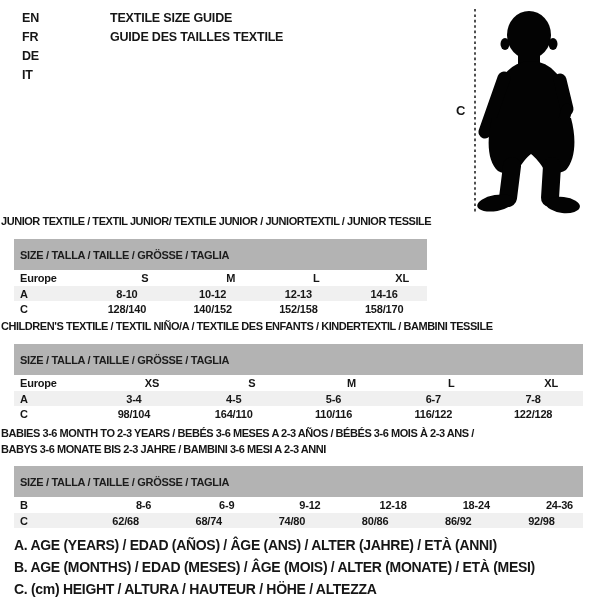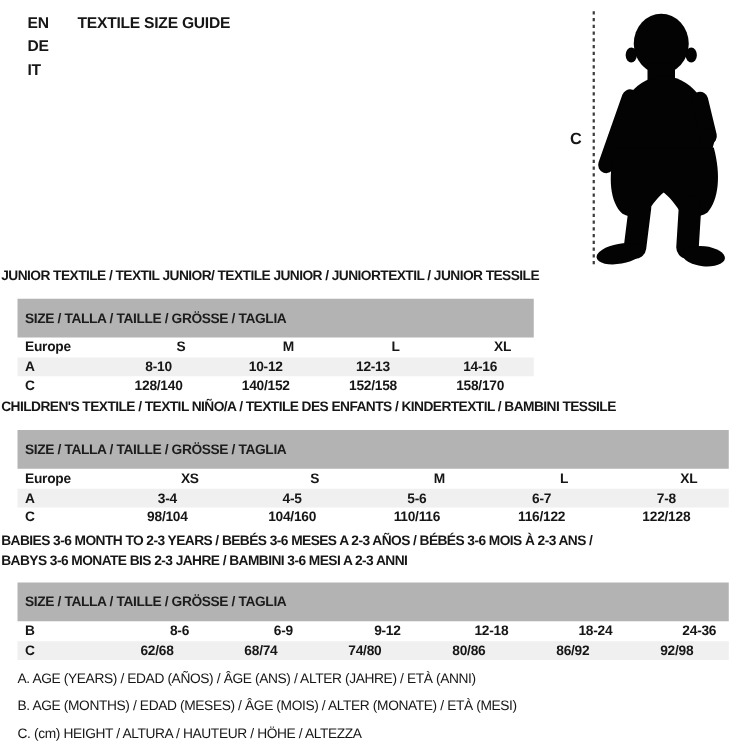--- a/index.html
+++ b/index.html
@@ -5,21 +5,21 @@
   html,body{margin:0;padding:0;}
   body{
     width:600px;height:600px;background:#ffffff;
     font-family:"Liberation Sans","DejaVu Sans",sans-serif;
     color:#161616;
   }
   .page{position:relative;width:600px;height:600px;overflow:hidden;background:#fff;}
 
   
   .lang-list{position:absolute;left:22px;top:8px;}
-  .lang-row{display:flex;height:19px;align-items:center;font-weight:700;font-size:12.5px;letter-spacing:-0.2px;}
+  .lang-row{display:flex;height:19px;align-items:center;font-weight:700;font-size:12.5px;letter-spacing:-0.2px;gap:48px;}
   .lang-code{width:40px;}
   .lang-label{white-space:nowrap;}
 
   
   .baby-svg{position:absolute;left:468px;top:4px;}
   .measure-c{position:absolute;left:456px;top:103px;font-weight:700;font-size:13px;}
 
   
   .tbl-title{position:absolute;left:1px;font-weight:700;font-size:11px;letter-spacing:-0.45px;white-space:nowrap;line-height:15.5px;}
   .t{position:absolute;left:14px;}
@@ -29,31 +29,35 @@
   .band{height:31px;background:#b3b3b3;display:flex;align-items:center;padding-left:6px;
         font-weight:700;font-size:11px;letter-spacing:-0.3px;color:#1c1c1c;box-sizing:border-box;}
   .trow{display:flex;align-items:center;height:15px;font-weight:700;font-size:11px;letter-spacing:-0.2px;}
   .trow.first{height:16px;gap:36px;}
   .trow.alt{background:#f0f0f0;}
   .tlabel{width:70px;padding-left:6px;box-sizing:border-box;}
   .tcell{flex:1;text-align:center;}
 
   
   .footnotes{position:absolute;left:14px;top:537px;}
-  .fn{height:22px;font-weight:400;font-size:11px;letter-spacing:-0.3px;white-space:nowrap;}
+  .fn{height:22px;font-weight:700;font-size:14px;letter-spacing:-0.3px;white-space:nowrap;}
 </style>
 </head>
 <body>
 
 <div class="page">
 
   <section class="lang-list">
     <div class="lang-row">
       <span class="lang-code">EN</span>
       <span class="lang-label">TEXTILE SIZE GUIDE</span>
+    </div>
+    <div class="lang-row">
+      <span class="lang-code">FR</span>
+      <span class="lang-label">GUIDE DES TAILLES TEXTILE</span>
     </div>
     <div class="lang-row">
       <span class="lang-code">DE</span>
     </div>
     <div class="lang-row">
       <span class="lang-code">IT</span>
     </div>
   </section>
 
   <span class="measure-c">C</span>
@@ -125,21 +129,21 @@
       <span class="tlabel">A</span>
       <span class="tcell">3-4</span>
       <span class="tcell">4-5</span>
       <span class="tcell">5-6</span>
       <span class="tcell">6-7</span>
       <span class="tcell">7-8</span>
     </div>
     <div class="trow">
       <span class="tlabel">C</span>
       <span class="tcell">98/104</span>
-      <span class="tcell">104/160</span>
+      <span class="tcell">164/110</span>
       <span class="tcell">110/116</span>
       <span class="tcell">116/122</span>
       <span class="tcell">122/128</span>
     </div>
   </div>
 
   <div class="tbl-title" style="top:426px">
     <div>BABIES 3-6 MONTH TO 2-3 YEARS / BEBÉS 3-6 MESES A 2-3 AÑOS / BÉBÉS 3-6 MOIS À 2-3 ANS /</div>
     <div>BABYS 3-6 MONATE BIS 2-3 JAHRE / BAMBINI 3-6 MESI A 2-3 ANNI</div>
   </div>

